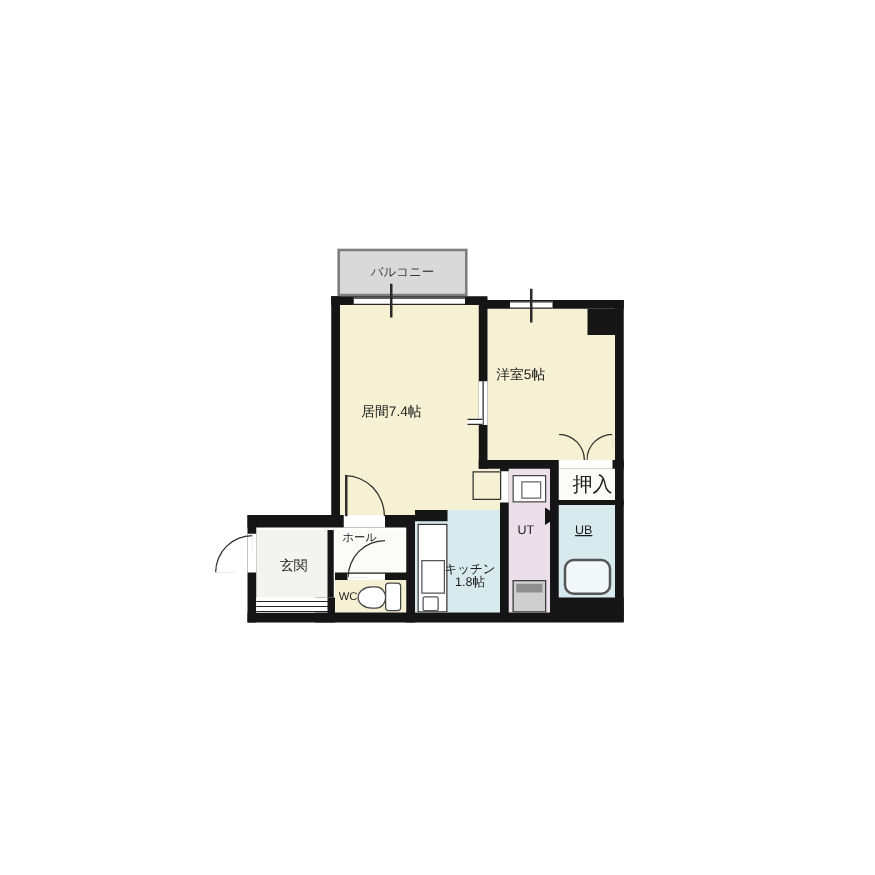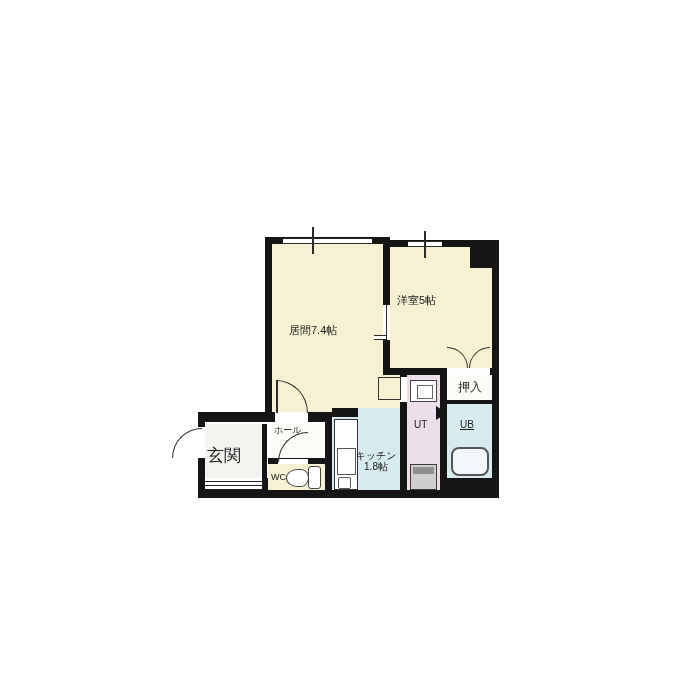--- a/index.html
+++ b/index.html
@@ -37,20 +37,23 @@
     display:flex;align-items:center;justify-content:center;
   }
   .door-square{position:absolute;border:1.5px solid #333;box-sizing:border-box;z-index:3;}
   .tri-right{position:absolute;width:0;height:0;border-top:7px solid transparent;border-bottom:7px solid transparent;border-left:11px solid #141414;z-index:4;}
 </style>
 </head>
 <body>
 
 <div id="canvas">
 
+  <div class="balcony" style="left:270px;top:199px;width:104px;height:38px;">
+    <span class="lbl" style="position:static;font-size:10px;color:#3c3c3c;">バルコニー</span>
+  </div>
 
   <div class="room cream" style="left:272px;top:244px;width:111px;height:168px;"></div>
   <div class="room cream" style="left:383px;top:375px;width:17px;height:37px;"></div>
   <div class="room cream" style="left:390px;top:247px;width:102px;height:121px;"></div>
   <div class="room white-room" style="left:447px;top:375px;width:45px;height:25px;"></div>
   <div class="room blue" style="left:447px;top:404px;width:45px;height:76px;"></div>
   <div class="room pink" style="left:407px;top:375px;width:33px;height:115px;"></div>
   <div class="room blue" style="left:332px;top:408px;width:68px;height:82px;"></div>
   <div class="room white-room" style="left:268px;top:424px;width:57px;height:34px;"></div>
   <div class="room cream" style="left:268px;top:464px;width:57px;height:26px;"></div>
@@ -114,24 +117,24 @@
   </div>
   <div class="fixture" style="left:334px;top:419px;width:24px;height:71px;background:#ffffff;border:1px solid #333;">
     <div class="abs" style="left:2px;top:28px;width:17px;height:25px;border:1px solid #555;background:#fff;"></div>
     <div class="abs" style="left:3px;top:57px;width:11px;height:10px;border:1px solid #555;border-radius:2px;"></div>
   </div>
   <div class="fixture" style="left:286px;top:469px;width:23px;height:18px;background:#ffffff;border:1.5px solid #444;border-radius:50% 35% 35% 50% / 50% 50% 50% 50%;"></div>
   <div class="fixture" style="left:308px;top:466px;width:13px;height:23px;background:#ffffff;border:1.5px solid #444;border-radius:3px;"></div>
 
   <div class="lbl" style="left:289px;top:324px;font-size:11px;">居間7.4帖</div>
   <div class="lbl" style="left:397px;top:294px;font-size:11px;">洋室5帖</div>
-  <div class="lbl" style="left:458px;top:381px;font-size:12px;">押入</div>
+  <div class="lbl" style="left:458px;top:381px;font-size:16px;font-family:Liberation Mono, monospace;">押入</div>
   <div class="lbl" style="left:460px;top:419px;font-size:10px;text-decoration:underline;">UB</div>
   <div class="lbl" style="left:414px;top:419px;font-size:10px;">UT</div>
   <div class="lbl" style="left:350px;top:450px;font-size:10px;text-align:center;width:52px;">
     <div>キッチン</div>
     <div>1.8帖</div>
   </div>
   <div class="lbl" style="left:274px;top:426px;font-size:9px;">ホール</div>
   <div class="lbl" style="left:271px;top:473px;font-size:9px;">WC</div>
-  <div class="lbl" style="left:207px;top:447px;font-size:17px;">玄関</div>
+  <div class="lbl" style="left:224px;top:447px;font-size:11px;">玄関</div>
 
 </div>
 
 </body></html>

